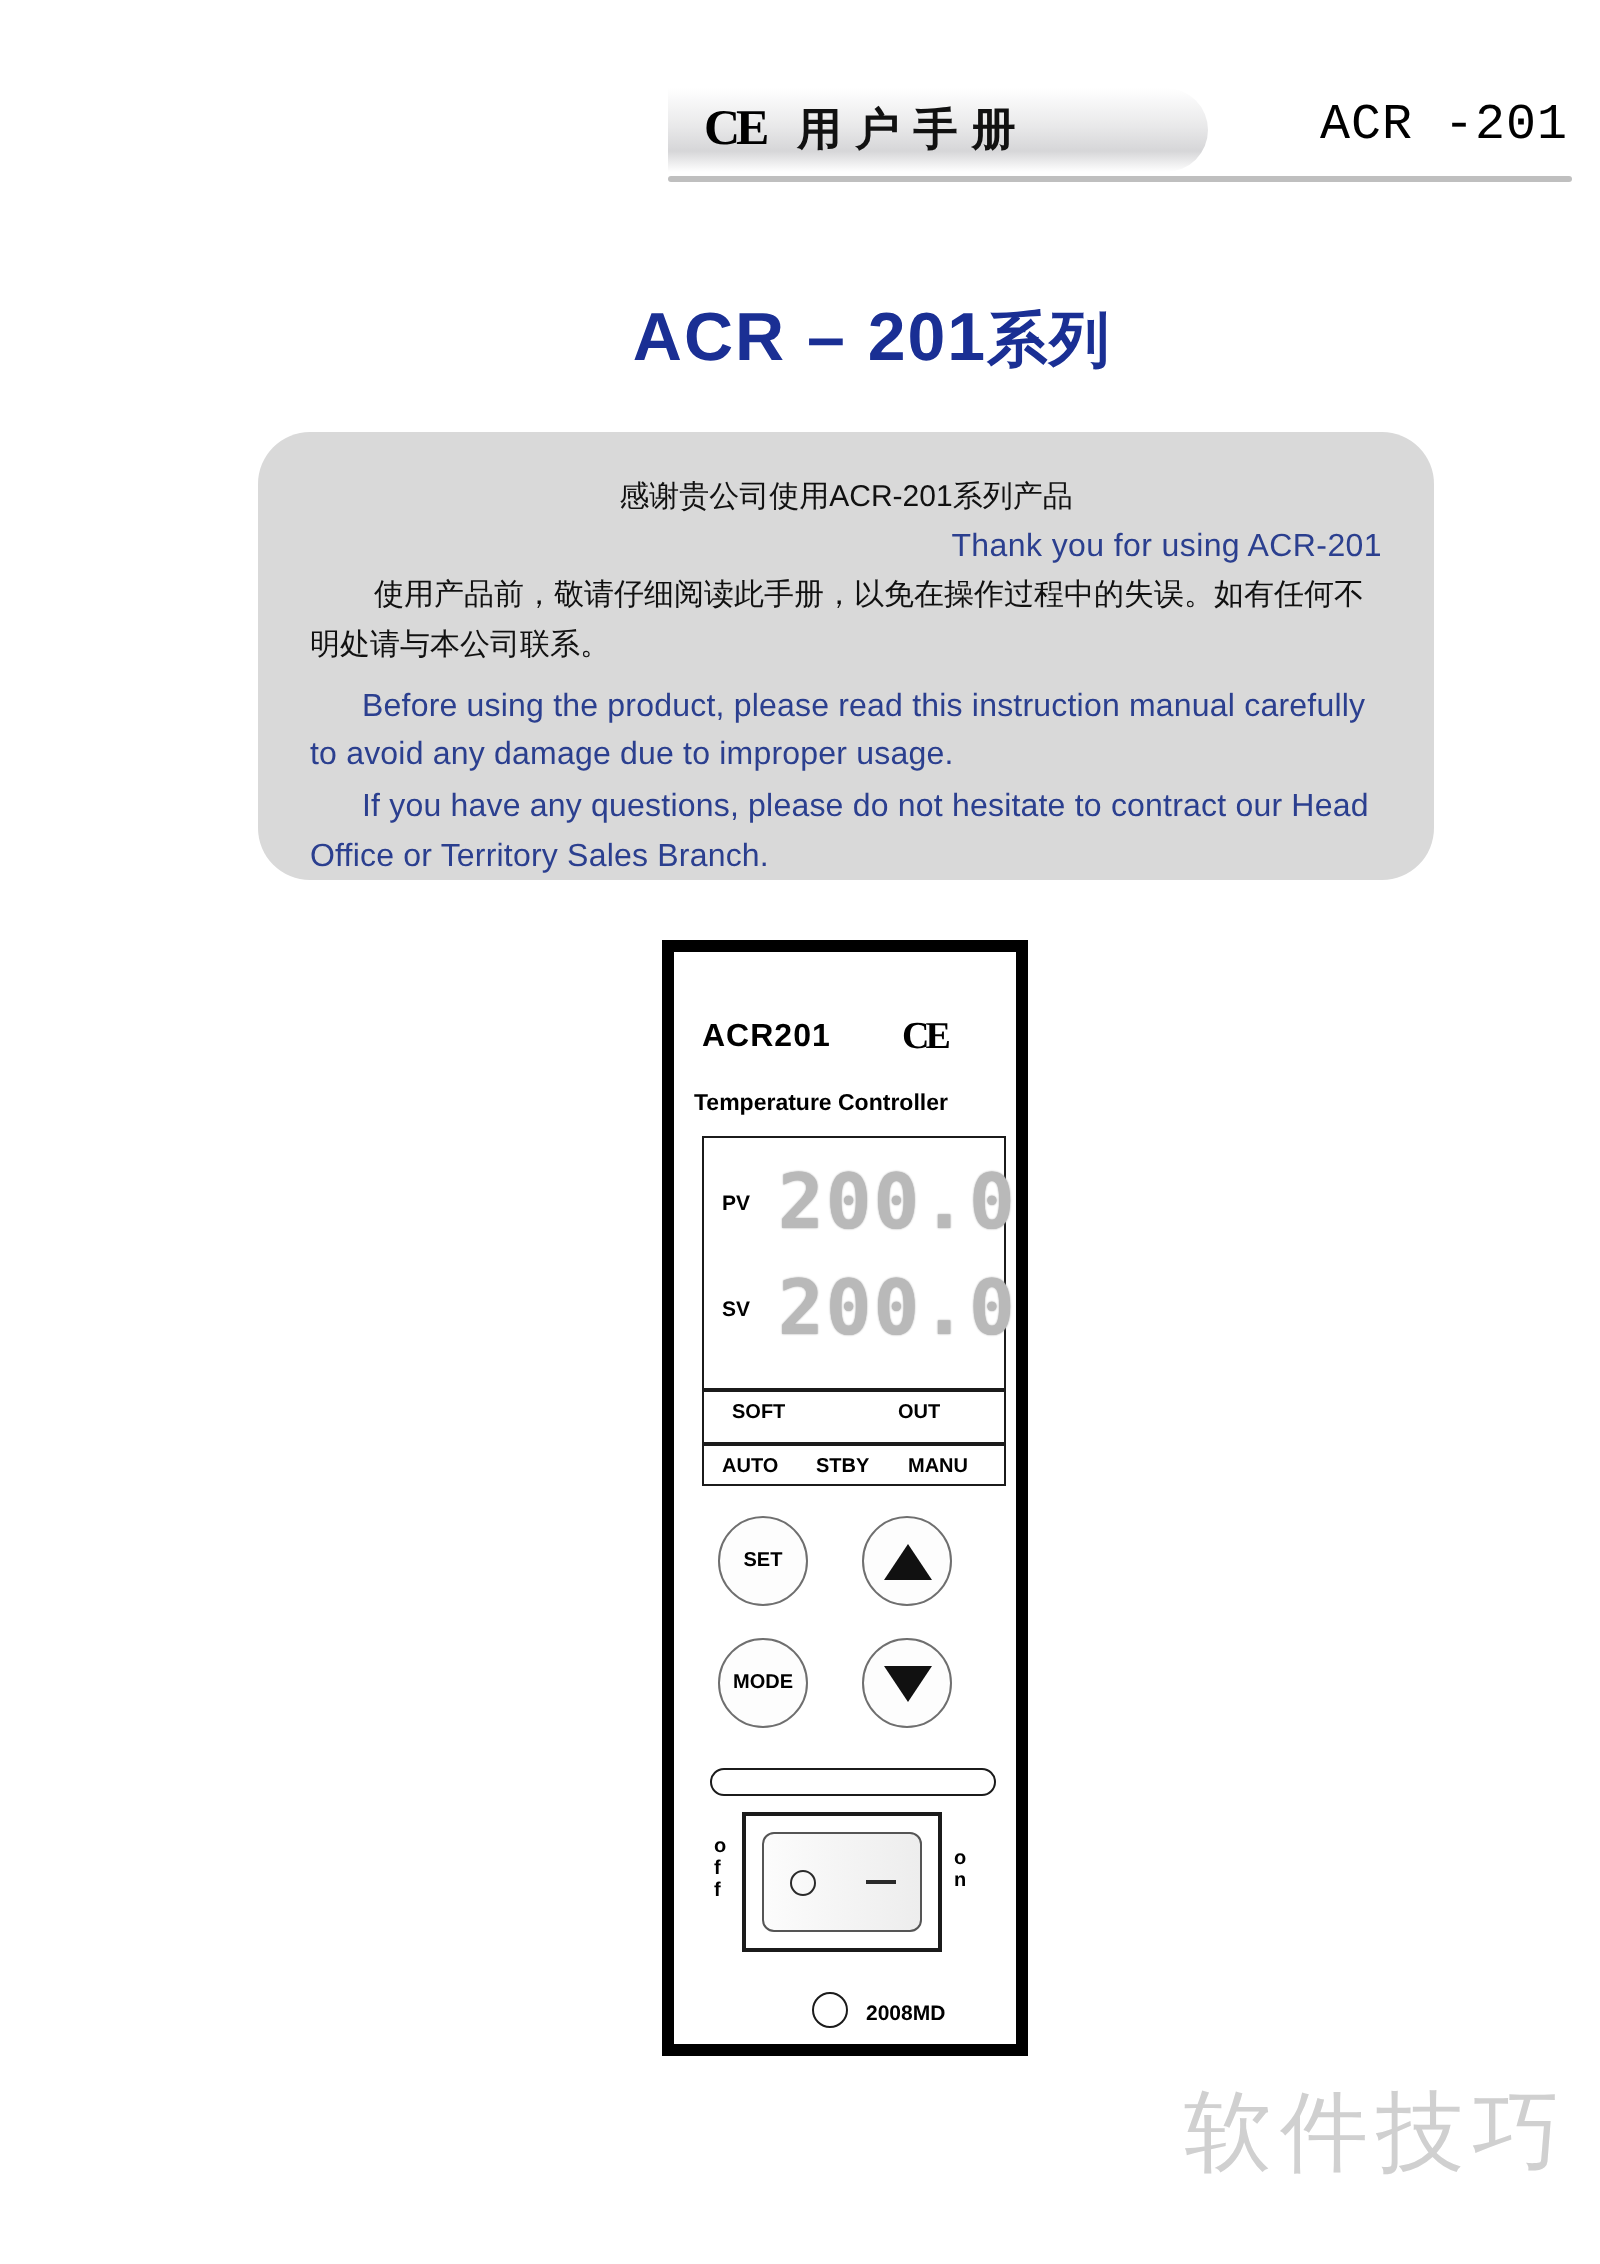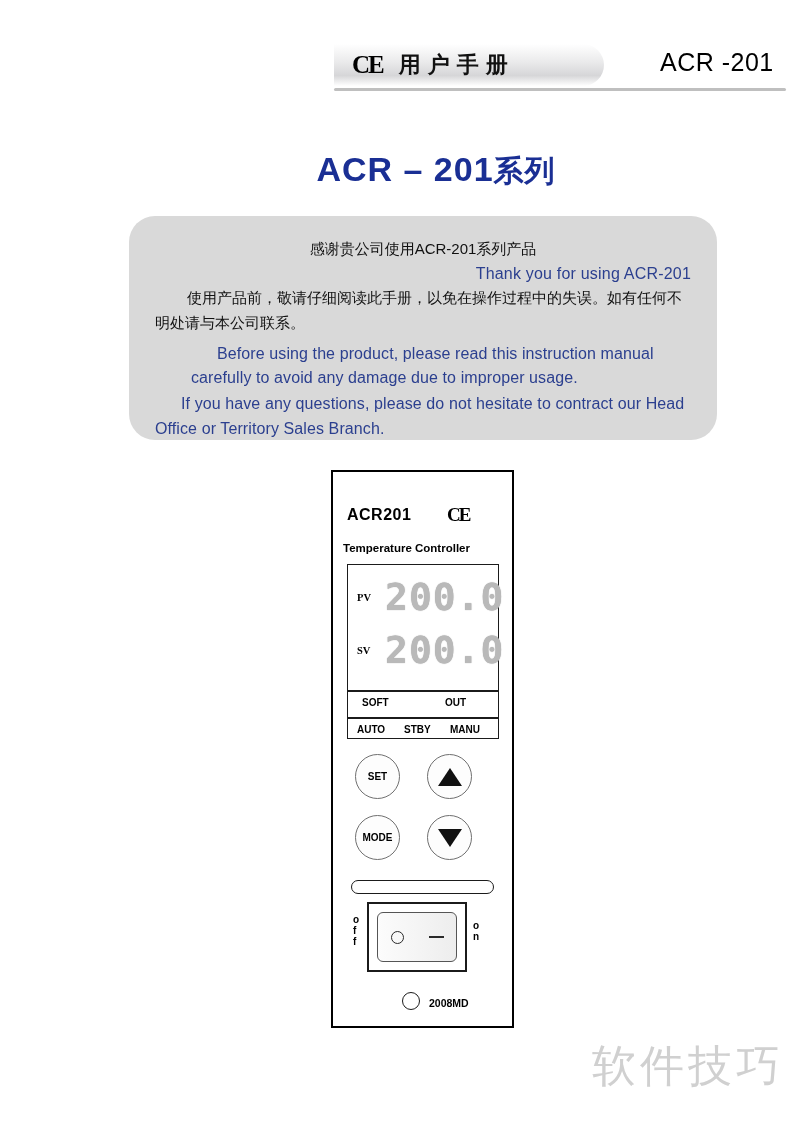--- a/index.html
+++ b/index.html
@@ -47,21 +47,21 @@
   .header-cn {
     font-size: 22px;
     font-weight: bold;
     letter-spacing: 7px;
     color: #111;
   }
   .header-model {
     position: absolute;
     left: 660px;
     top: 4px;
-    font-family: Liberation Sans, sans-serif;
+    font-family: Liberation Mono, monospace;
     font-size: 25px;
     color: #000;
     letter-spacing: 0.5px;
   }
   .header-rule {
     position: absolute;
     left: 334px;
     top: 44px;
     width: 452px;
     height: 3px;
@@ -117,31 +117,31 @@
     line-height: 1.65;
     text-indent: 32px;
   }
   .notice-en-body {
     margin-top: 6px;
     font-size: 16px;
     color: #2b3f8f;
     line-height: 1.55;
     letter-spacing: 0.1px;
   }
-  .notice-en-body .p1 { text-indent: 26px; margin-left: 36px; }
+  .notice-en-body .p1 { text-indent: 26px; }
   .notice-en-body .p2 { text-indent: 26px; margin-top: 1px;}
 
   
   .device {
     position: absolute;
     left: 331px;
     top: 470px;
     width: 183px;
     height: 558px;
-    border: 2px solid #000000;
+    border: 6px solid #000000;
     background: #ffffff;
     box-sizing: border-box;
   }
   .dev-brand {
     position: absolute;
     left: 14px;
     top: 34px;
     font-size: 16px;
     font-weight: bold;
     color: #000;
@@ -174,21 +174,20 @@
     width: 152px;
     height: 175px;
     border: 1.5px solid #1b1b1b;
     box-sizing: border-box;
   }
   .row-label {
     position: absolute;
     font-size: 10.5px;
     font-weight: bold;
     color: #000;
-    font-family: Liberation Serif, serif;
   }
   .lbl-pv { left: 24px; top: 120px; }
   .lbl-sv { left: 24px; top: 173px; }
 
   .seg-display {
     position: absolute;
     font-family: "DejaVu Sans Mono", monospace;
     font-size: 38px;
     font-weight: bold;
     color: #b9b9b9;

